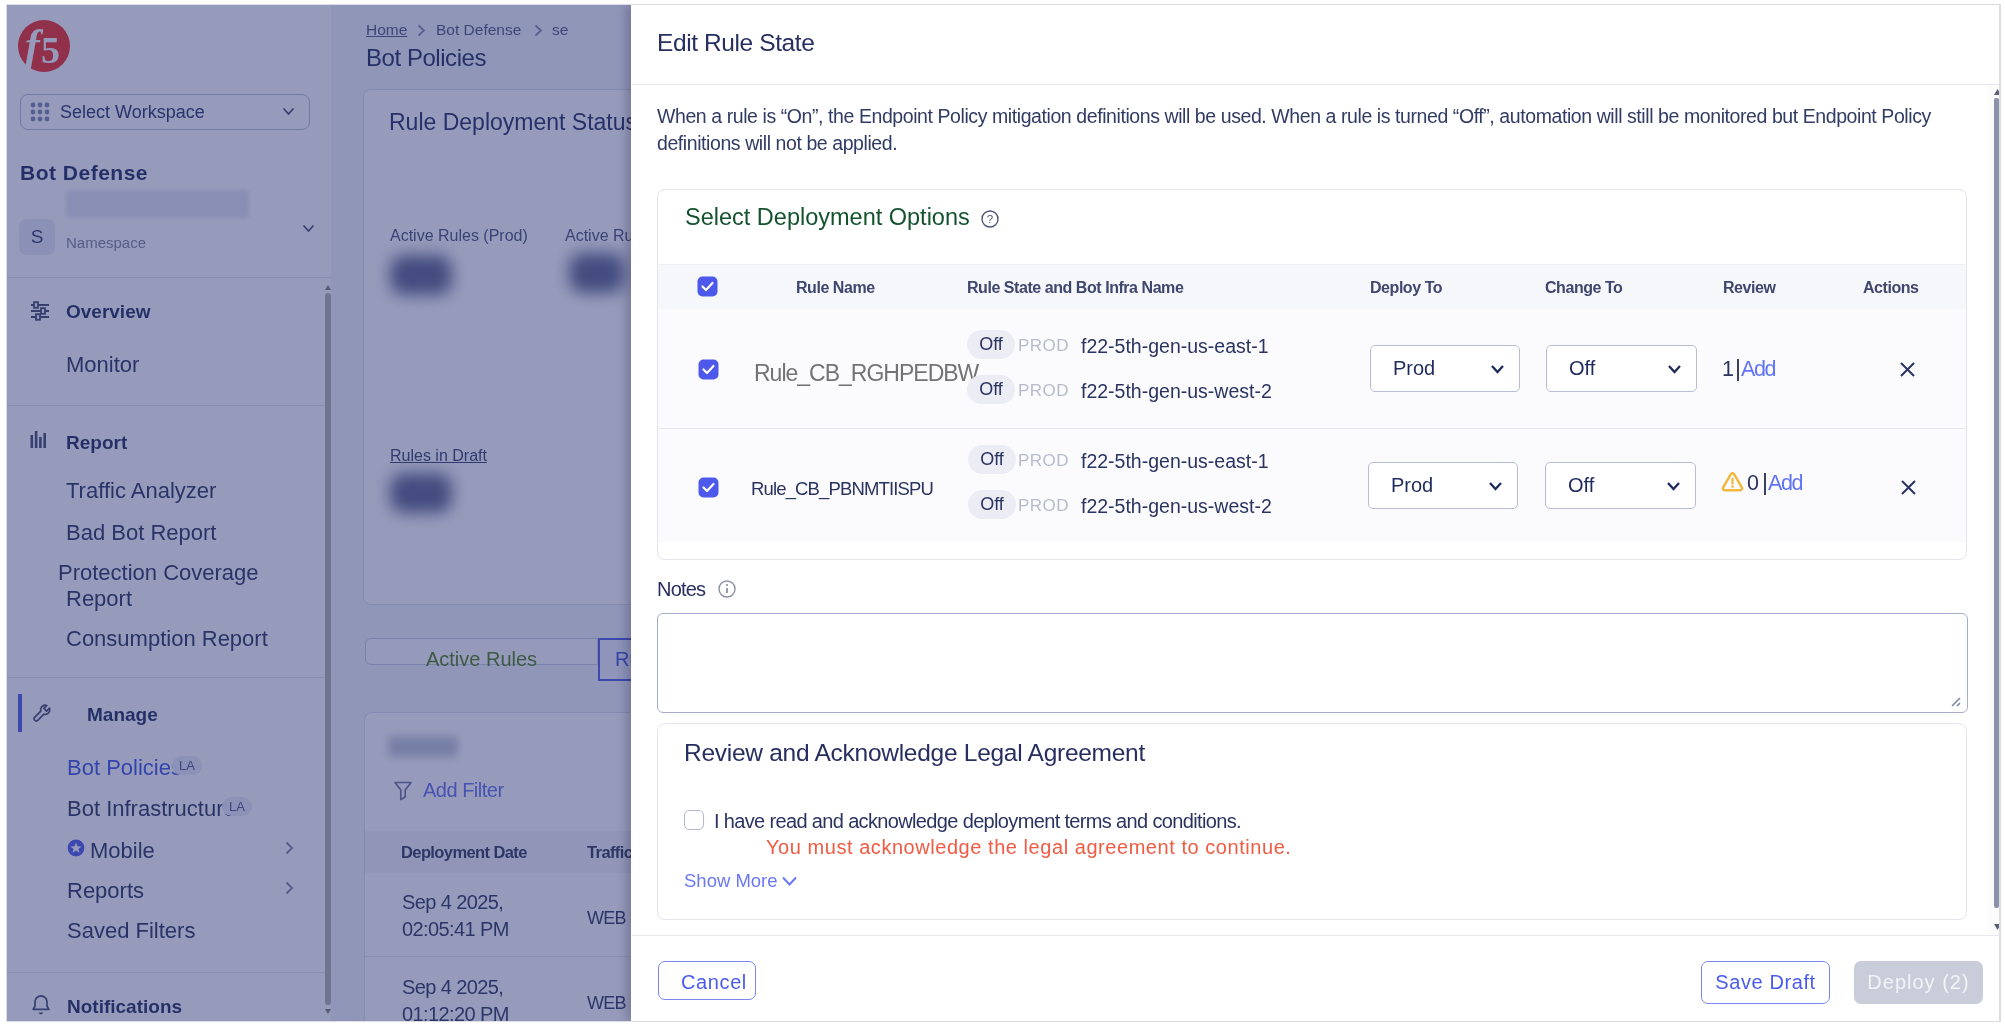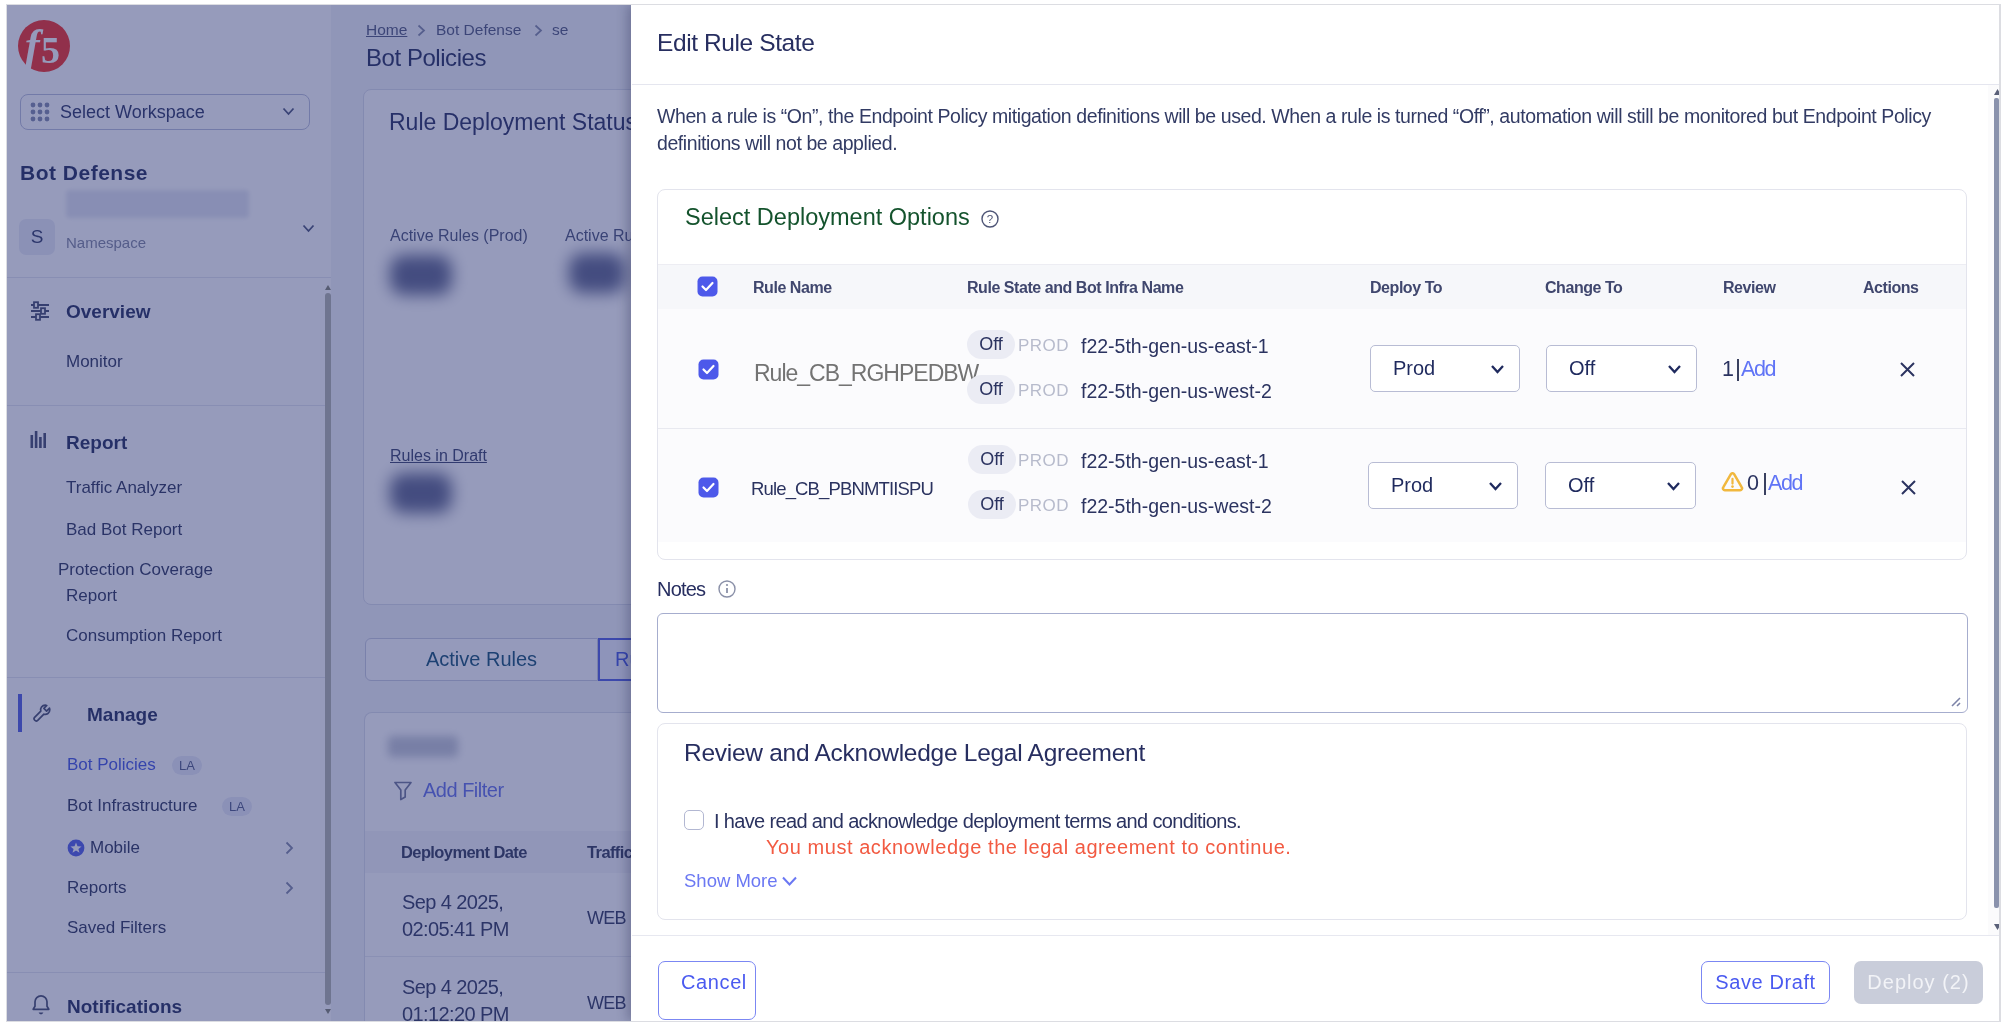--- a/index.html
+++ b/index.html
@@ -6,21 +6,21 @@
 html,body { width:2005px; height:1025px; }
 body { font-family:"Liberation Sans",sans-serif; background:#fff; position:relative; overflow:hidden; }
 .abs { position:absolute; }
 #sidebar { left:7px; top:5px; width:324px; height:1016px; background:#fff; z-index:1; }
 #content { left:331px; top:5px; width:1668px; height:1016px; background:#f3f4f8; z-index:1; }
 #overlay { left:7px; top:5px; width:1992px; height:1016px; background:rgba(45,55,120,0.5); z-index:5; }
 #modal { left:631px; top:5px; width:1369px; height:1016px; background:#fff; z-index:10; box-shadow:-4px 0 10px rgba(25,30,70,0.28); }
 .frame { background:#fff; z-index:50; }
 .fline { background:#dcdde2; z-index:51; }
 .nav1 { font-size:19px; font-weight:700; color:#1c2756; }
-.nav2 { font-size:17px; color:#262f56; }
+.nav2 { font-size:22px; color:#262f56; }
 .divider { height:1px; background:#e2e4ee; }
 .badge { font-size:13px; color:#4a5580; background:#e9ebf7; border-radius:10px; padding:2px 7px; }
 .card { background:#fff; border:1px solid #e3e4ed; border-radius:8px; }
 .pill { width:48px; height:29px; border-radius:15px; background:#ebecf4; color:#2b3360; font-size:18px; text-align:center; line-height:29px; }
 .prod { font-size:17px; color:#b7bbcc; letter-spacing:0.5px; }
 .infra { font-size:19.5px; color:#2b3360; }
 .sel { border:1px solid #b8bcd4; border-radius:5px; background:#fff; font-size:20px; color:#1f2a5e; }
 .hdrlbl { font-size:16px; font-weight:700; color:#40476e; letter-spacing:-0.45px; }
 .btn { border:1.5px solid #7b87f3; border-radius:7px; background:#fff; color:#4a5af0; font-size:20px; letter-spacing:0.6px; text-align:center; }
 </style>
@@ -135,21 +135,21 @@
 
 <div class="abs" style="z-index:2;left:363px;top:89px;width:860px;height:516px;background:#fff;border:1px solid #d9dce8;border-radius:8px;"></div>
 <div class="abs" style="z-index:2;left:389px;top:109px;font-size:23px;font-weight:500;color:#20295a;">Rule Deployment Status</div>
 <div class="abs" style="z-index:2;left:390px;top:227px;font-size:16px;color:#454e74;">Active Rules (Prod)</div>
 <div class="abs" style="z-index:2;left:565px;top:227px;font-size:16px;color:#454e74;">Active Rules (Preview)</div>
 <div class="abs" style="z-index:2;left:390px;top:255px;width:62px;height:40px;background:#5a6188;border-radius:14px;filter:blur(8px);"></div>
 <div class="abs" style="z-index:2;left:569px;top:253px;width:56px;height:40px;background:#5a6188;border-radius:14px;filter:blur(8px);"></div>
 <div class="abs" style="z-index:2;left:390px;top:447px;font-size:16px;color:#333c66;text-decoration:underline;">Rules in Draft</div>
 <div class="abs" style="z-index:2;left:390px;top:473px;width:62px;height:40px;background:#5a6188;border-radius:14px;filter:blur(8px);"></div>
 
-<div class="abs" style="z-index:2;left:365px;top:638px;width:233px;height:43px;background:#fcfcfe;border:1px solid #c6cade;border-radius:6px 0 0 6px;font-size:20px;color:#0c4a6e;text-align:center;line-height:41px;">Active Rules</div>
+<div class="abs" style="z-index:2;left:365px;top:638px;width:233px;height:27px;background:#fcfcfe;border:1px solid #c6cade;border-radius:6px 0 0 6px;font-size:20px;color:#4d7c0f;text-align:center;line-height:41px;">Active Rules</div>
 <div class="abs" style="z-index:2;left:598px;top:638px;width:180px;height:43px;background:#eef0fd;border:2px solid #4b58e0;border-radius:0 6px 6px 0;font-size:20px;color:#3c50e0;line-height:39px;padding-left:15px;">Rules in Draft</div>
 
 <div class="abs" style="z-index:2;left:364px;top:712px;width:860px;height:309px;background:#fff;border:1px solid #d9dce8;border-radius:8px 8px 0 0;border-bottom:none;"></div>
 <div class="abs" style="z-index:2;left:388px;top:736px;width:70px;height:21px;background:#b3b8c9;border-radius:4px;filter:blur(4px);opacity:0.8;"></div>
 <svg class="abs" style="z-index:2;left:394px;top:781px;" width="18" height="20" viewBox="0 0 18 20">
     <path d="M1 1.5 H17 L11.2 9 V16 L6.8 18.5 V9 Z" fill="none" stroke="#6a7294" stroke-width="1.7" stroke-linejoin="round"></path>
   </svg>
 <div class="abs" style="z-index:2;left:423px;top:779px;font-size:20px;letter-spacing:-0.5px;color:#5f6de8;">Add Filter</div>
 <div class="abs" style="z-index:2;left:365px;top:831px;width:858px;height:42px;background:#f4f5f8;"></div>
 <div class="abs" style="z-index:2;left:401px;top:843px;font-size:16.5px;font-weight:700;letter-spacing:-0.6px;color:#2c3454;">Deployment Date</div>
@@ -177,21 +177,21 @@
 <div class="abs" style="z-index:11;left:685px;top:204px;font-size:23.5px;color:#14532d;">Select Deployment Options</div>
 <svg class="abs" style="z-index:11;left:981px;top:210px;" width="18" height="18" viewBox="0 0 18 18">
   <circle cx="9" cy="9" r="8" fill="none" stroke="#4e5576" stroke-width="1.4"></circle>
   <text x="9" y="13" text-anchor="middle" font-size="11.5" fill="#4e5576" font-family="Liberation Sans,sans-serif">?</text>
 </svg>
 <div class="abs" style="z-index:11;left:658px;top:264px;width:1308px;height:45px;background:#f6f7fa;border-top:1px solid #ededf3;"></div>
 <svg class="abs" style="z-index:11;left:697px;top:276px;" width="21" height="21" viewBox="0 0 21 21">
     <rect x="0.5" y="0.5" width="20" height="20" rx="5" fill="#4d59ea"></rect>
     <path d="M5.5 10.5 L9 14 L15.5 7" fill="none" stroke="#fff" stroke-width="2.2" stroke-linecap="round" stroke-linejoin="round"></path>
   </svg>
-<div class="abs hdrlbl" style="z-index:11;left:753px;top:279px;">Rule Name</div>
+<div class="abs hdrlbl" style="z-index:11;left:796px;top:279px;">Rule Name</div>
 <div class="abs hdrlbl" style="z-index:11;left:967px;top:279px;">Rule State and Bot Infra Name</div>
 <div class="abs hdrlbl" style="z-index:11;left:1370px;top:279px;">Deploy To</div>
 <div class="abs hdrlbl" style="z-index:11;left:1545px;top:279px;">Change To</div>
 <div class="abs hdrlbl" style="z-index:11;left:1723px;top:279px;">Review</div>
 <div class="abs hdrlbl" style="z-index:11;left:1863px;top:279px;">Actions</div>
 <div class="abs" style="z-index:11;left:658px;top:309px;width:1308px;height:233px;background:#fbfbfd;"></div>
 <div class="abs" style="z-index:11;left:658px;top:428px;width:1308px;height:1px;background:#e8e9f0;"></div>
 
 <svg class="abs" style="z-index:12;left:698px;top:359px;" width="21" height="21" viewBox="0 0 21 21">
     <rect x="0.5" y="0.5" width="20" height="20" rx="5" fill="#4d59ea"></rect>
@@ -265,21 +265,21 @@
 <div class="abs" style="z-index:11;left:684px;top:739px;font-size:24.5px;letter-spacing:-0.27px;color:#272e60;">Review and Acknowledge Legal Agreement</div>
 <div class="abs" style="z-index:11;left:684px;top:810px;width:20px;height:20px;border:1.5px solid #b2b7d2;border-radius:5px;background:#fff;"></div>
 <div class="abs" style="z-index:11;left:714px;top:810px;font-size:20px;letter-spacing:-0.65px;color:#2b3360;">I have read and acknowledge deployment terms and conditions.</div>
 <div class="abs" style="z-index:11;left:726px;top:836px;font-size:20px;letter-spacing:0.55px;color:#f25a42;margin-left:40px;">You must acknowledge the legal agreement to continue.</div>
 <div class="abs" style="z-index:11;left:684px;top:870px;font-size:18.5px;color:#6b78f3;">Show More</div>
 <svg class="abs" style="z-index:11;left:781px;top:875px;" width="17" height="12" viewBox="0 0 17 12">
     <path d="M2 2.5 L8.5 9.5 L15 2.5" fill="none" stroke="#6b78f3" stroke-width="2"></path>
   </svg>
 
 <div class="abs" style="z-index:11;left:632px;top:935px;width:1368px;height:1px;background:#e7e8f0;"></div>
-<div class="abs btn" style="z-index:11;left:658px;top:961px;width:98px;height:59px;line-height:40px;padding-left:14px;">Cancel</div>
+<div class="abs btn" style="z-index:11;left:658px;top:961px;width:98px;height:39px;line-height:40px;padding-left:14px;">Cancel</div>
 <div class="abs btn" style="z-index:11;left:1701px;top:961px;width:129px;height:43px;line-height:40px;">Save Draft</div>
 <div class="abs" style="z-index:11;left:1854px;top:961px;width:129px;height:43px;border-radius:7px;background:#c9cdda;color:#f2f3f7;font-size:20px;letter-spacing:1px;text-align:center;line-height:43px;">Deploy (2)</div>
 
 <div class="abs" style="z-index:11;left:1988px;top:85px;width:12px;height:850px;background:#fbfbfc;"></div>
 <svg class="abs" style="z-index:12;left:1993px;top:88px;" width="9" height="8" viewBox="0 0 9 8">
     <path d="M4.5 1 L8 7 L1 7 Z" fill="#5a6078"></path>
   </svg>
 <div class="abs" style="z-index:12;left:1994px;top:98px;width:5px;height:810px;background:#8a92ac;border-radius:2px;"></div>
 <svg class="abs" style="z-index:12;left:1993px;top:923px;" width="9" height="8" viewBox="0 0 9 8">
     <path d="M1 1 L8 1 L4.5 7 Z" fill="#5a6078"></path>

